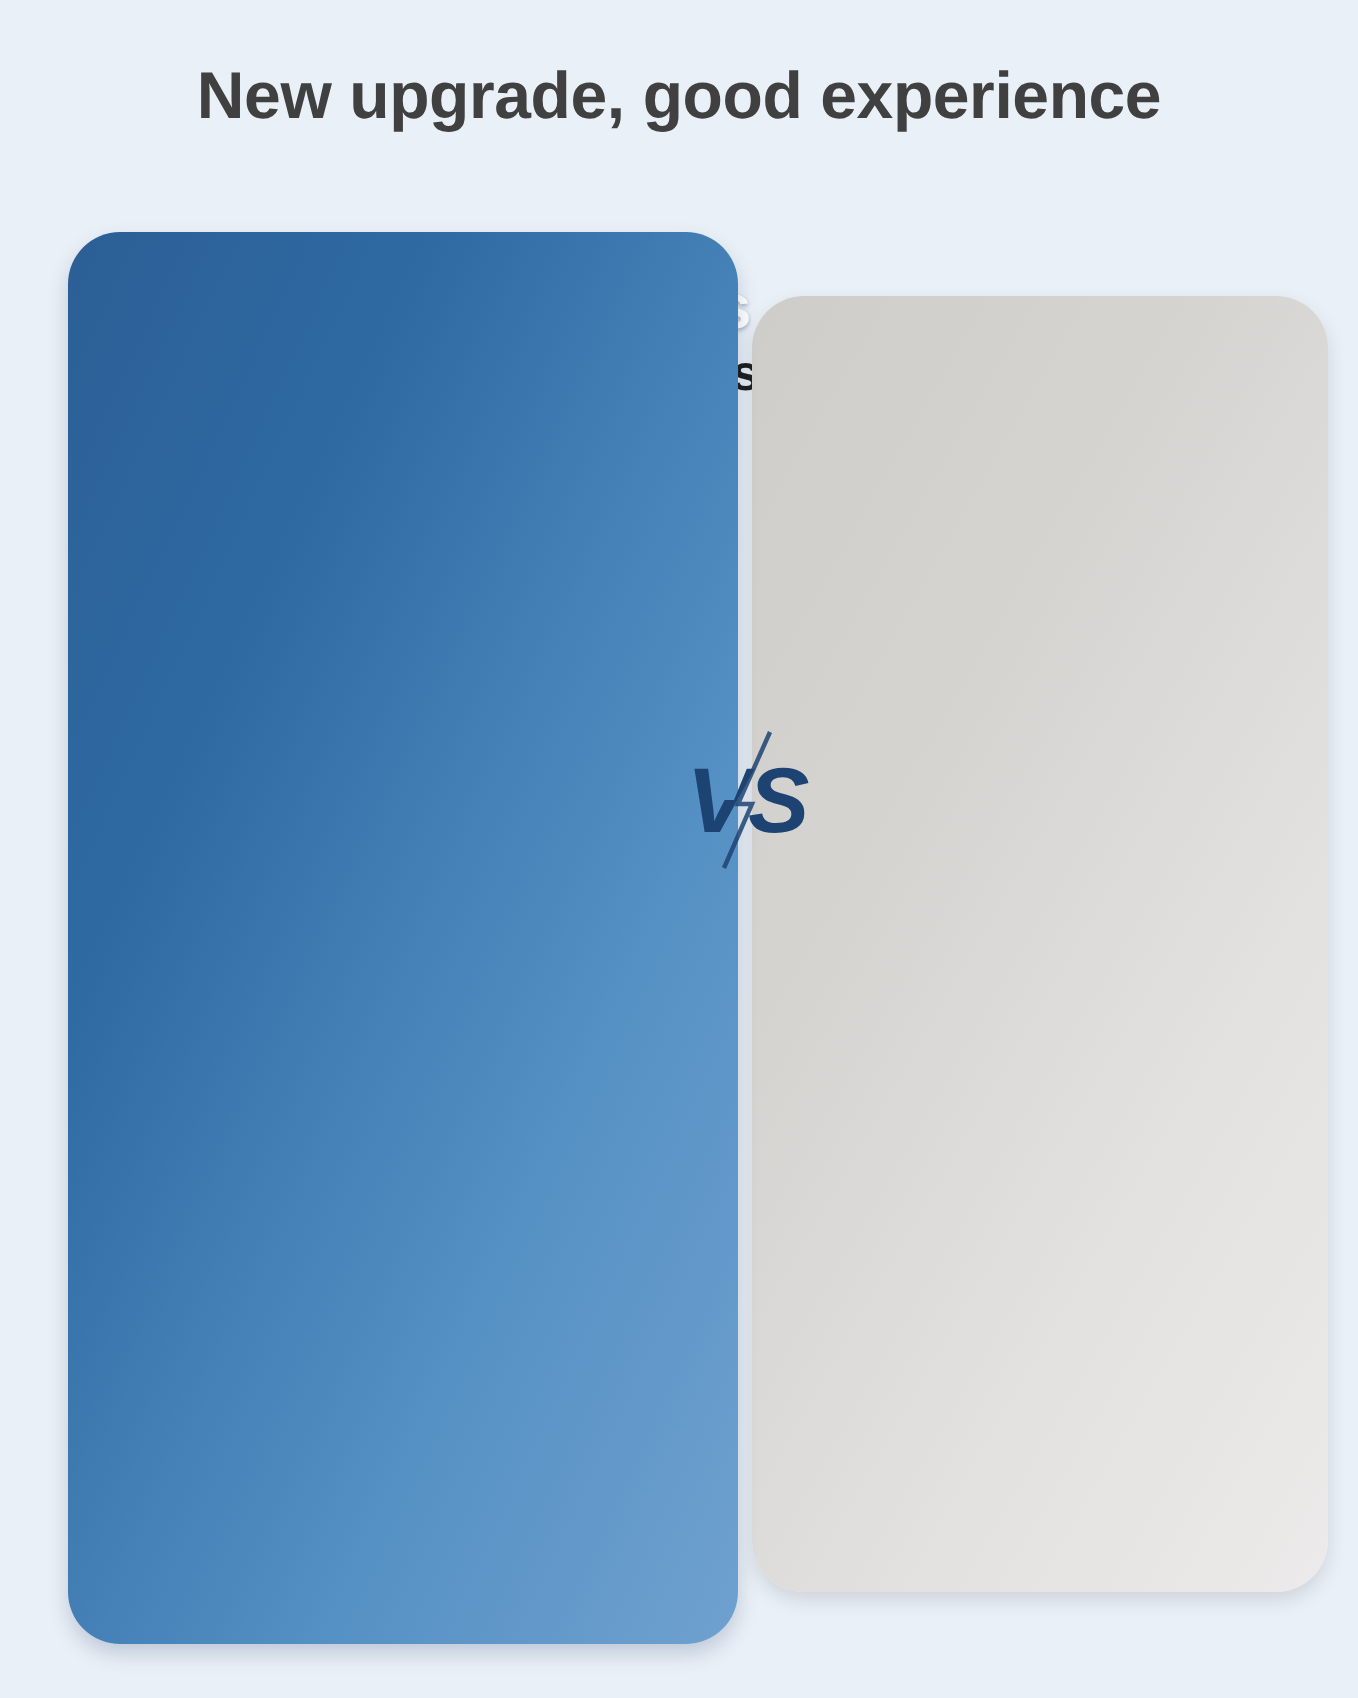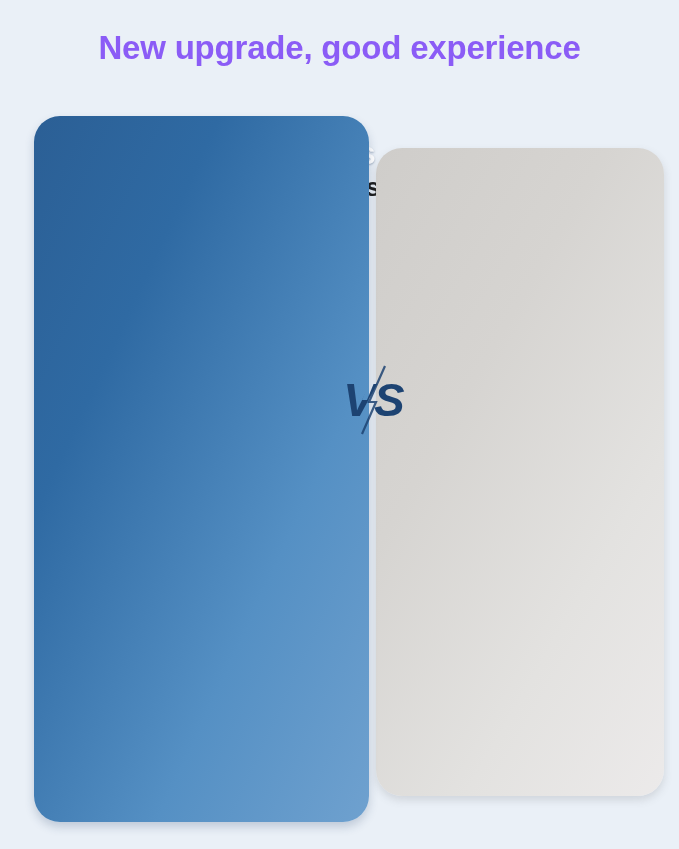--- a/index.html
+++ b/index.html
@@ -17,21 +17,21 @@
 
   
   .page-title {
     position: absolute;
     left: 0;
     top: 29px;
     width: 679px;
     text-align: center;
     font-size: 33px;
     font-weight: bold;
-    color: #8b5cf6;
+    color: #404040;
     letter-spacing: -0.2px;
     white-space: nowrap;
   }
 
   
   .panel {
     position: absolute;
     border-radius: 26px;
   }
   .panel-ours {

